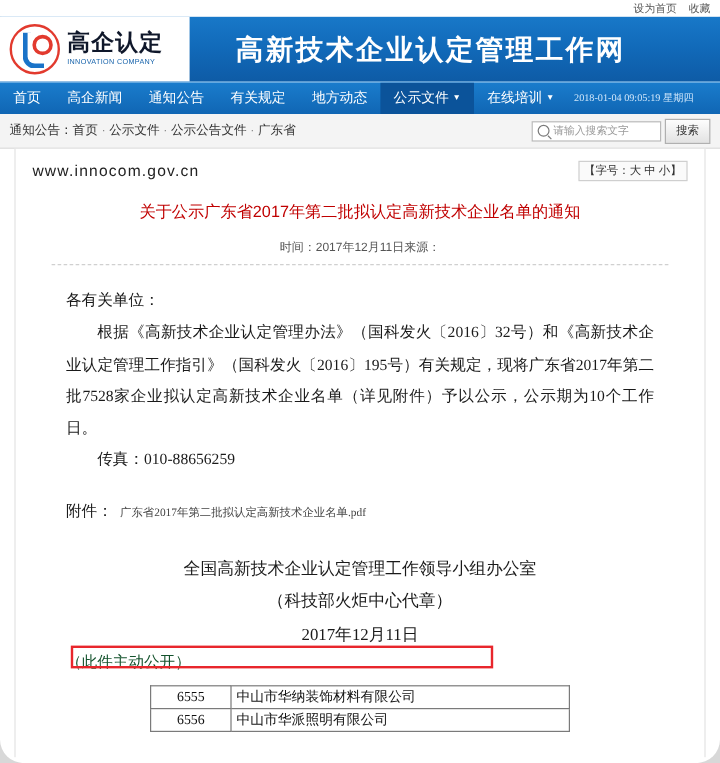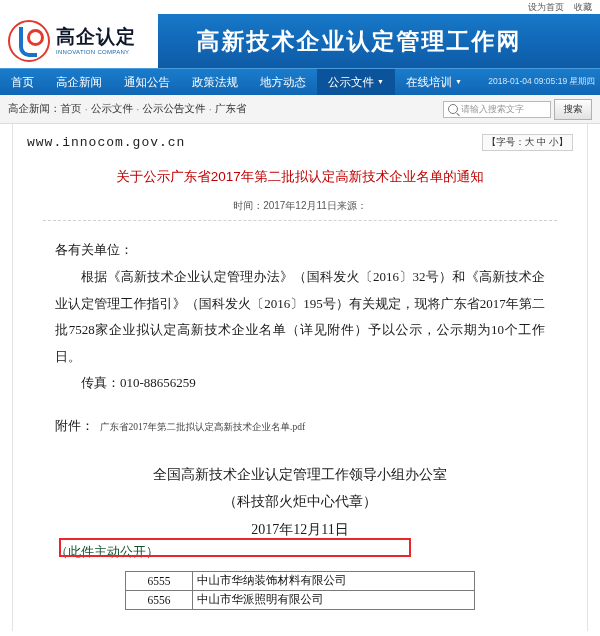--- a/index.html
+++ b/index.html
@@ -13,20 +13,21 @@
     font-family: "Liberation Sans", sans-serif;
     font-size: 12px;
     color: #222;
     overflow: hidden;
   }
   .page {
     position: relative;
     width: 600px;
     height: 636px;
     background: #ffffff;
+    border-radius: 20px;
   }
 
   
   .topbar {
     height: 14px;
     background: #ffffff;
     display: flex;
     justify-content: flex-end;
     align-items: center;
     padding-right: 8px;
@@ -131,24 +132,25 @@
   .nav-item.sel {
     background: #0b539a;
   }
   .nav-caret {
     font-size: 7px;
     margin-left: 3px;
     vertical-align: middle;
   }
   .nav-clock {
     position: absolute;
-    right: 5px;
+    right: 22px;
     color: #cfe6fa;
     font-size: 8.5px;
     white-space: nowrap;
+    font-family: Liberation Serif, serif;
   }
 
   
   .crumbrow {
     height: 28px;
     background: #f4f4f4;
     border-bottom: 1px solid #dcdcdc;
     display: flex;
     align-items: center;
     padding: 0 8px;
@@ -211,21 +213,21 @@
     height: 507px;
     box-sizing: border-box;
     overflow: hidden;
   }
   .url-row {
     display: flex;
     align-items: center;
     padding: 10px 14px 0 14px;
   }
   .url-text {
-    font-family: Liberation Mono, monospace;
+    font-family: Liberation Sans, sans-serif;
     font-size: 13px;
     color: #222;
     letter-spacing: 1px;
   }
   .fontsize-box {
     margin-left: auto;
     border: 1px solid #cfcfcf;
     background: #fafafa;
     font-size: 9.5px;
     color: #333;
@@ -338,29 +340,29 @@
         <div class="logo-en">INNOVATION COMPANY</div>
       </div>
     </div>
     <div class="banner-title">高新技术企业认定管理工作网</div>
   </div>
 
   <div class="nav">
     <div class="nav-item"><span>首页</span></div>
     <div class="nav-item"><span>高企新闻</span></div>
     <div class="nav-item"><span>通知公告</span></div>
-    <div class="nav-item"><span>政策法规</span></div>
+    <div class="nav-item"><span>有关规定</span></div>
     <div class="nav-item"><span>地方动态</span></div>
     <div class="nav-item sel"><span>公示文件</span><span class="nav-caret">▼</span></div>
     <div class="nav-item"><span>在线培训</span><span class="nav-caret">▼</span></div>
     <div class="nav-clock">2018-01-04 09:05:19 星期四</div>
   </div>
 
   <div class="crumbrow">
-    <span>高企新闻：</span>
+    <span>通知公告：</span>
     <span class="crumb-link">首页</span>
     <span class="sep">·</span>
     <span class="crumb-link">公示文件</span>
     <span class="sep">·</span>
     <span class="crumb-link">公示公告文件</span>
     <span class="sep">·</span>
     <span class="crumb-link">广东省</span>
 
     <div class="search-wrap">
       <div class="search-field">

